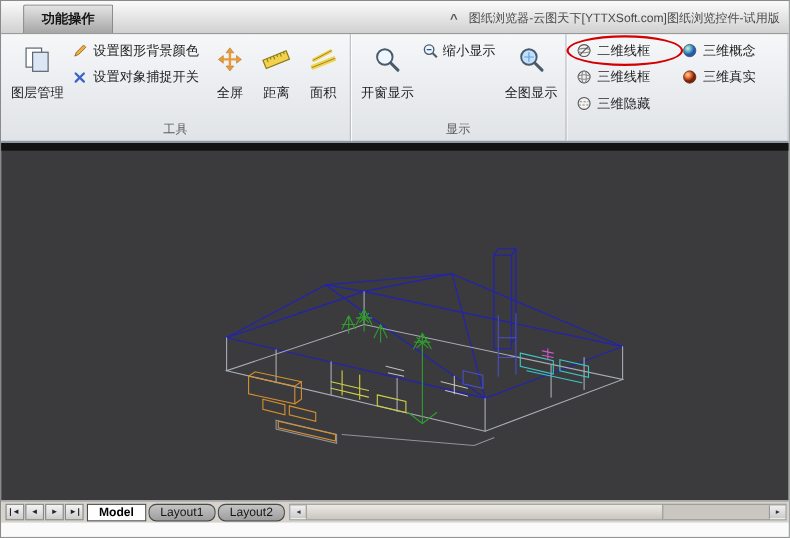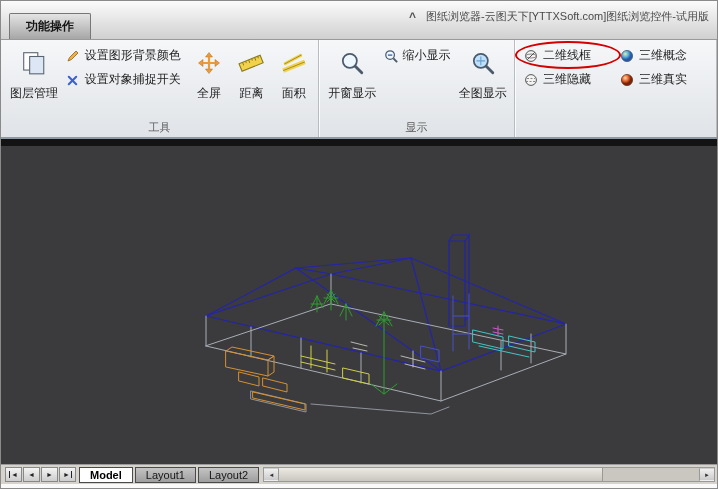--- a/index.html
+++ b/index.html
@@ -1,55 +1,55 @@
 <!DOCTYPE html>
 <html><head>
 <meta charset="utf-8">
 <style>
   * { margin:0; padding:0; box-sizing:border-box; font-family:"Liberation Sans","DejaVu Sans",sans-serif; }
   html,body { background:#9a9a9a; }
   .window { width:718px; height:489px; background:#eceff2; border:1px solid #8a8a8a; position:relative; overflow:hidden; }
 
   
-  .titlebar { height:39px; background:linear-gradient(#fbfbfb,#d0d0d0); border-bottom:1px solid #9a9a9a; position:relative; display:flex; align-items:flex-end; }
+  .titlebar { height:30px; background:linear-gradient(#fbfbfb,#d0d0d0); border-bottom:1px solid #9a9a9a; position:relative; display:flex; align-items:flex-end;padding-left:12px; }
   .ribbon-tab { margin-left:8px; padding:4px 16px 4px; background:linear-gradient(#e4e4e4,#a6a6a6); border:1px solid #777; border-bottom:none; border-radius:2px 2px 0 0; font-size:12px; font-weight:bold; color:#141414; cursor:default; }
   .title-right { position:absolute; right:8px; top:8px; display:flex; align-items:center; gap:10px; }
   .collapse { font-size:12px; color:#555; font-weight:bold; line-height:10px; cursor:default; }
   .title-text { font-size:11px; color:#4a4a4a; }
 
   
   .ribbon { height:99px; background:linear-gradient(#f5f7f9,#e0e3e7); border-bottom:2px solid #8e98a2; display:flex; }
   .group { display:flex; flex-direction:column; border-right:1px solid #b8bcc0; box-shadow:1px 0 0 rgba(255,255,255,.85); }
   .g-tools { width:318px; } .g-display { width:196px; } .g-render { flex:1; }
   .group-body { flex:1; display:flex; align-items:stretch; padding:3px 3px 0 5px; }
   .group-label { height:17px; font-size:11px; color:#5a5a5a; text-align:center; line-height:15px; }
 
   button { background:none; border:1px solid transparent; cursor:pointer; color:#1d1d1d; }
   .btn-big { display:flex; flex-direction:column; align-items:center; justify-content:flex-start; gap:8px; padding-top:5px; font-size:12px; }
   .btn-big .ic { width:28px; height:28px; display:flex; align-items:center; justify-content:center; }
-  .btn-small { display:flex; align-items:flex-end; gap:4px; height:24px; padding:2px 6px 2px 2px; font-size:12px; white-space:nowrap; }
+  .btn-small { display:flex; align-items:center; gap:4px; height:24px; padding:2px 6px 2px 2px; font-size:12px; white-space:nowrap; }
   .btn-small .ic { width:16px; height:16px; display:flex; align-items:center; justify-content:center; }
   .vstack { display:flex; flex-direction:column; justify-content:flex-start; }
   .w58 { width:58px; } .w44 { width:44px; }
   .pan-active { background:linear-gradient(#fff0bc,#ffd878); border:1px solid #c89838; border-radius:2px; }
   .btn-wrap { position:relative; display:inline-block; }
   .red-ellipse { position:absolute; left:-5px; top:-2px; right:-5px; bottom:-2px; border:2px solid #d40000; border-radius:50%; pointer-events:none; }
 
   
   .canvas { height:325px; background:#3b3b3d; border-top:7px solid #131313; position:relative; }
   .canvas svg { position:absolute; left:0; top:0; width:100%; height:100%; }
 
   
   .tabbar { height:20px; background:#d6d3cc; border-top:1px solid #9a9a9a; display:flex; align-items:center; padding-left:4px; position:relative; }
   .navbtn { width:17px; height:15px; margin-right:1px; background:linear-gradient(#f4f4f4,#cdcdcd); border:1px solid #888; font-size:7px; display:flex; align-items:center; justify-content:center; color:#222; padding:0; }
   .navbtn .bar-l { border-left:1px solid #222; padding-left:1px; }
   .navbtn .bar-r { border-right:1px solid #222; padding-right:1px; }
   .tab { height:16px; margin-left:2px; padding:0 10px; border:1px solid #4a4a4a; font-size:11px; display:flex; align-items:center; cursor:default; }
   .tab.active { background:#fff; font-weight:bold; color:#000; }
-  .tab.inactive { background:linear-gradient(#c4c4c4,#9e9e9e); color:#161616; }
+  .tab.inactive { background:linear-gradient(#c4c4c4,#9e9e9e); color:#161616;border-radius:7px; }
   .scrollbar { position:absolute; left:262px; right:2px; top:2px; height:15px; background:#cac7c0; border:1px solid #999; display:flex; }
   .scroll-arrow { width:15px; background:linear-gradient(#f0f0f0,#cbcbcb); border-right:1px solid #999; font-size:6px; display:flex; align-items:center; justify-content:center; color:#333; padding:0; }
   .scroll-arrow.right { border-right:none; border-left:1px solid #999; }
   .scroll-thumb { width:72%; background:linear-gradient(#eceae4,#c9c6bf); border-right:1px solid #999; cursor:grab; }
   .scroll-space { flex:1; }
 
   .footer { height:14px; background:#fafafa; }
 </style>
 </head>
 <body>
@@ -186,20 +186,30 @@
                   </svg>
               </span>
               <span>二维线框</span>
             </button>
             <div class="red-ellipse"></div>
           </div>
           <button class="btn-small">
             <span class="ic">
               <svg width="14" height="14" viewBox="0 0 14 14">
                   <circle cx="7" cy="7" r="5.4" fill="#f2f2f2" stroke="#555"></circle>
+                  <ellipse cx="7" cy="7" rx="5.4" ry="2" fill="none" stroke="#888"></ellipse>
+                  <ellipse cx="7" cy="7" rx="2" ry="5.4" fill="none" stroke="#888"></ellipse>
+                </svg>
+            </span>
+            <span>三维线框</span>
+          </button>
+          <button class="btn-small">
+            <span class="ic">
+              <svg width="14" height="14" viewBox="0 0 14 14">
+                  <circle cx="7" cy="7" r="5.4" fill="#f2f2f2" stroke="#555"></circle>
                   <path d="M2 8.5 H12 M3 5.5 H11" stroke="#888" stroke-dasharray="2 1.5" fill="none"></path>
                 </svg>
             </span>
             <span>三维隐藏</span>
           </button>
         </div>
         <div class="vstack" style="width:96px;">
           <button class="btn-small">
             <span class="ic">
               <svg width="14" height="14" viewBox="0 0 14 14">

